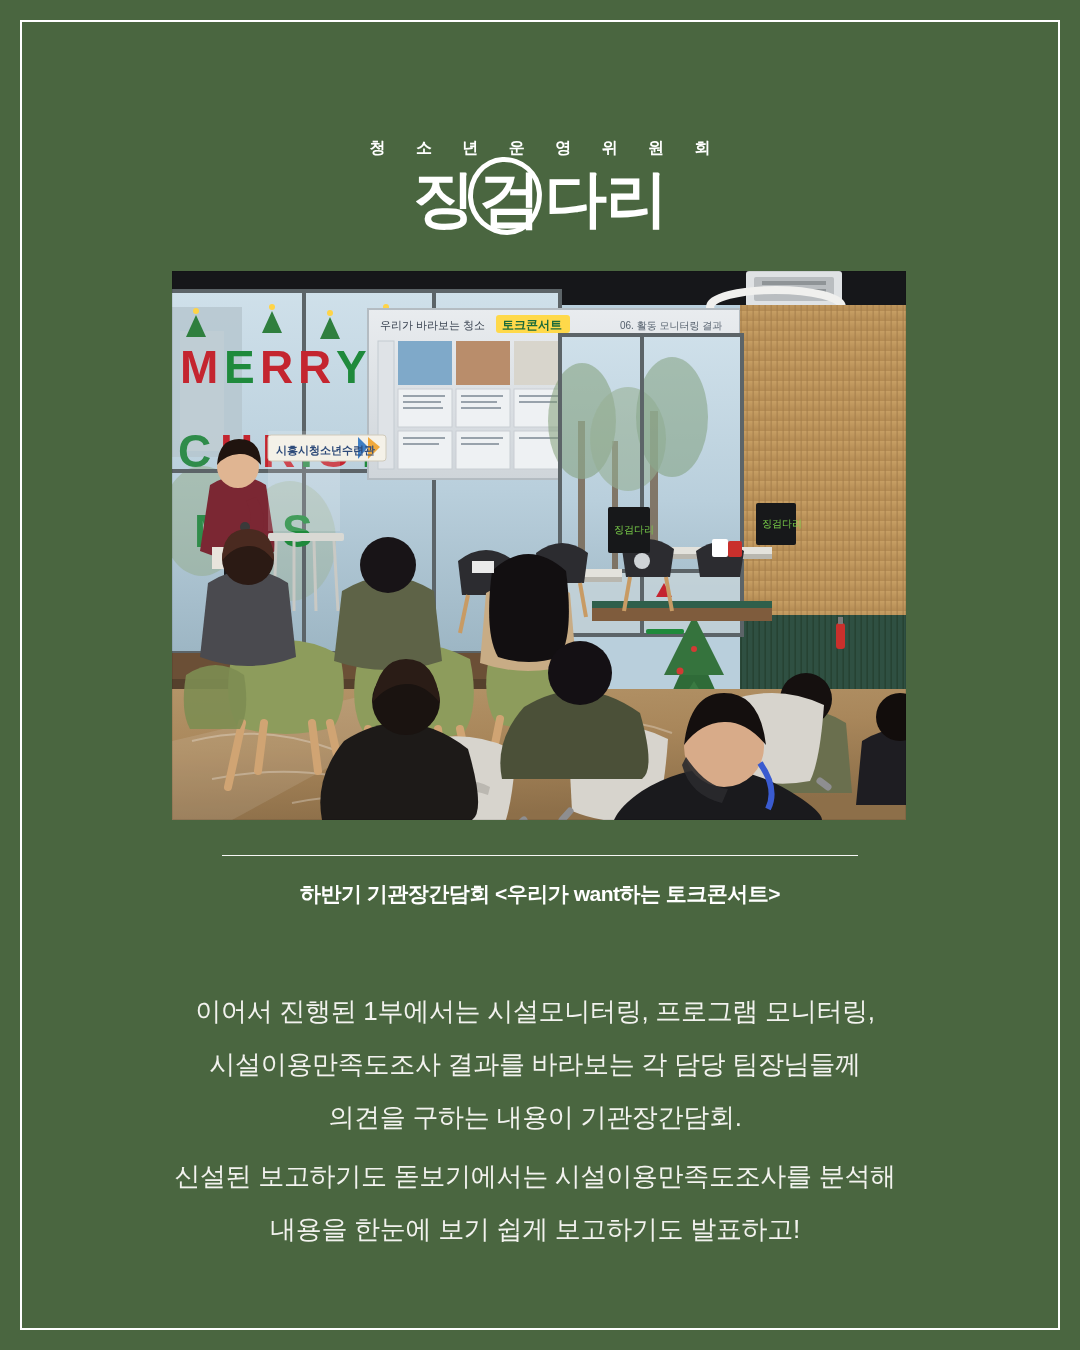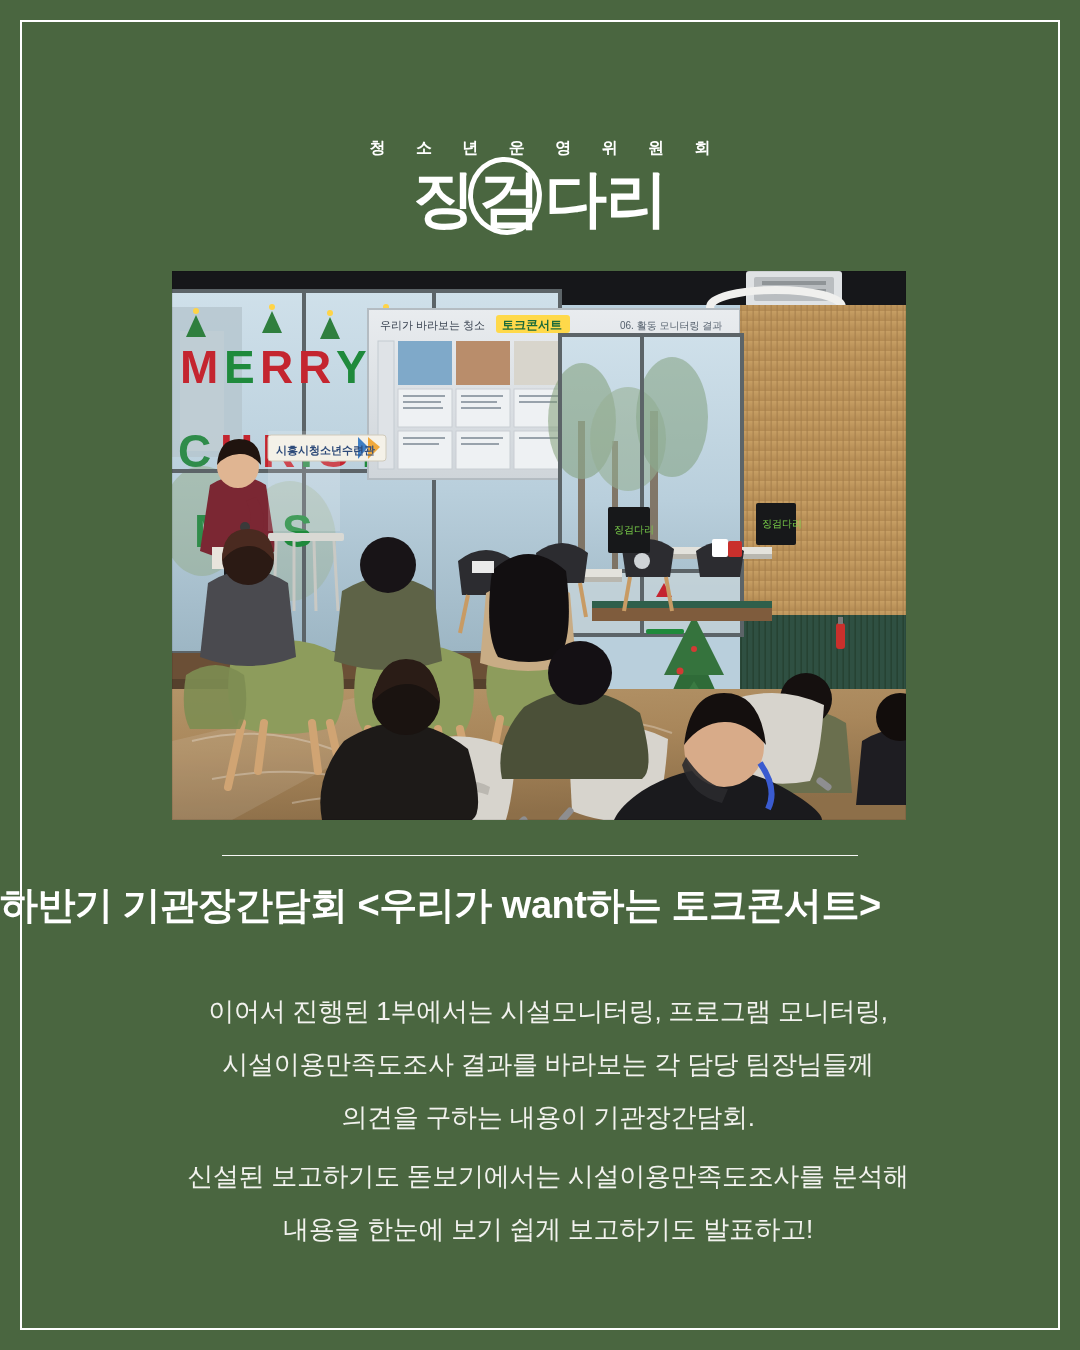--- a/index.html
+++ b/index.html
@@ -101,31 +101,32 @@
     background: #ffffff;
     opacity: .95;
   }
 
   
   .headline {
     position: absolute;
     left: 0;
     top: 880px;
     width: 1080px;
+    text-align: center;
     color: #ffffff;
-    font-size: 38px;
+    font-size: 21px;
     font-weight: bold;
     letter-spacing: -0.5px;
     line-height: 1.35;
   }
 
   
   .body-copy {
     position: absolute;
-    left: 98px;
+    left: 85px;
     top: 985px;
     width: 900px;
     text-align: center;
     color: #f2f2ee;
     font-size: 26px;
     font-weight: 400;
     letter-spacing: -0.3px;
     line-height: 53px;
   }
   .body-copy .line { display: block; }

